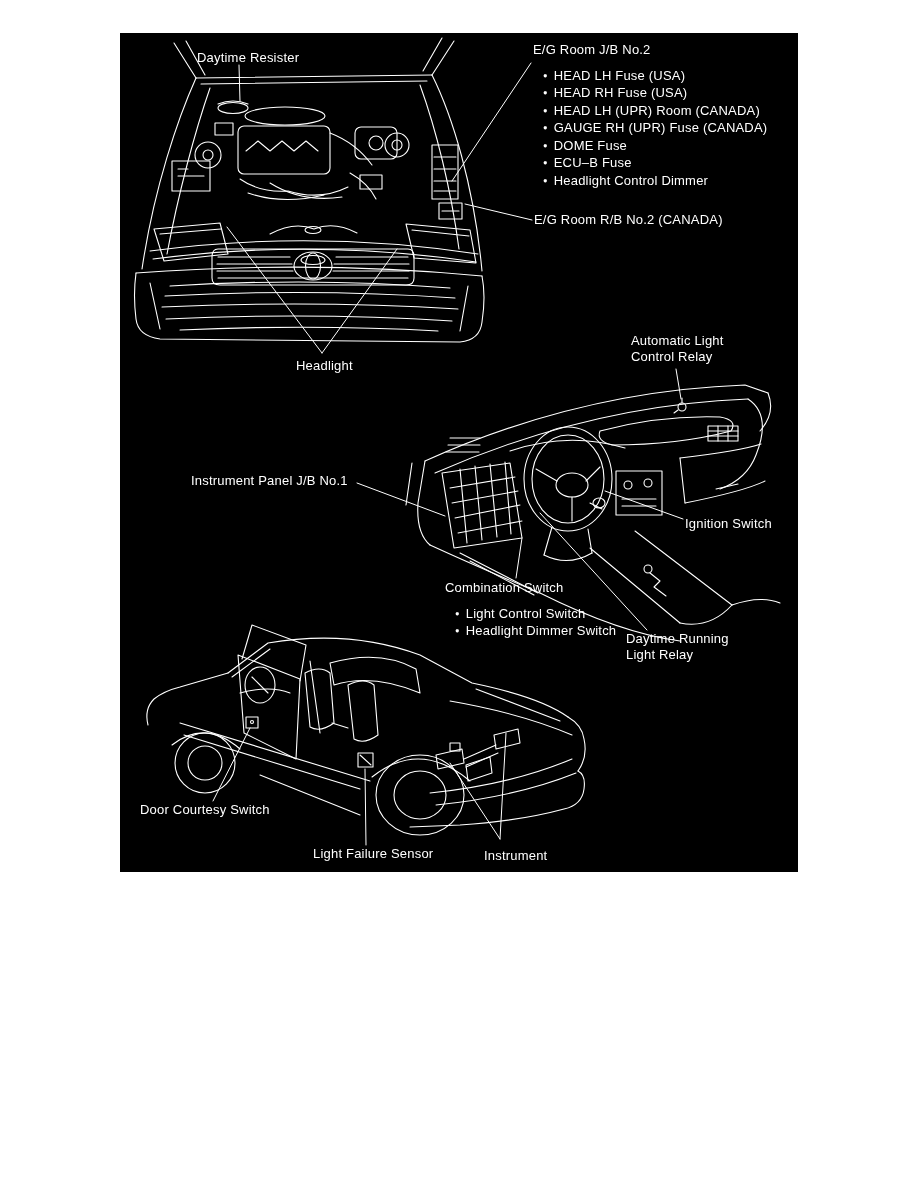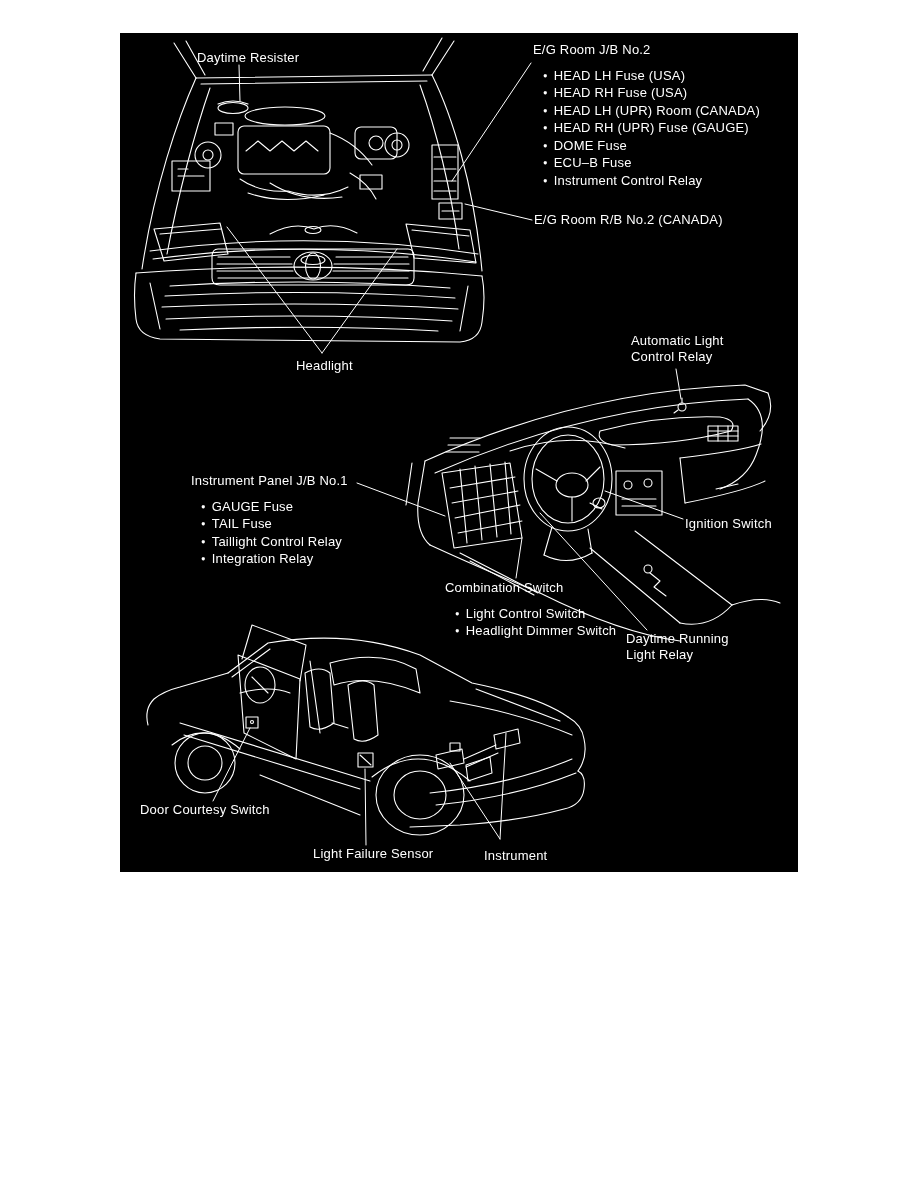--- a/index.html
+++ b/index.html
@@ -237,46 +237,40 @@
   </svg>
 
   <div class="lbl" style="left:77px;top:17px">Daytime Resister</div>
 
   <div class="lbl" style="left:413px;top:9px">
     <div>E/G Room J/B No.2</div>
     <ul class="blk-list">
       <li>HEAD LH Fuse (USA)</li>
       <li>HEAD RH Fuse (USA)</li>
       <li>HEAD LH (UPR) Room (CANADA)</li>
-      <li>HEAD RH (UPR) Fuse (GAUGE)</li>
+      <li>GAUGE RH (UPR) Fuse (CANADA)</li>
       <li>DOME Fuse</li>
       <li>ECU–B Fuse</li>
-      <li>Instrument Control Relay</li>
+      <li>Headlight Control Dimmer</li>
     </ul>
   </div>
 
   <div class="lbl" style="left:414px;top:179px">
     <div>E/G Room R/B No.2 (CANADA)</div>
   </div>
 
   <div class="lbl" style="left:176px;top:325px">Headlight</div>
 
   <div class="lbl" style="left:511px;top:300px">
     <div>Automatic Light</div>
     <div>Control Relay</div>
   </div>
 
   <div class="lbl" style="left:71px;top:440px">
     <div>Instrument Panel J/B No.1</div>
-    <ul class="blk-list">
-      <li>GAUGE Fuse</li>
-      <li>TAIL Fuse</li>
-      <li>Taillight Control Relay</li>
-      <li>Integration Relay</li>
-    </ul>
   </div>
 
   <div class="lbl" style="left:565px;top:483px">Ignition Switch</div>
 
   <div class="lbl" style="left:325px;top:547px">
     <div>Combination Switch</div>
     <ul class="blk-list">
       <li>Light Control Switch</li>
       <li>Headlight Dimmer Switch</li>
     </ul>

